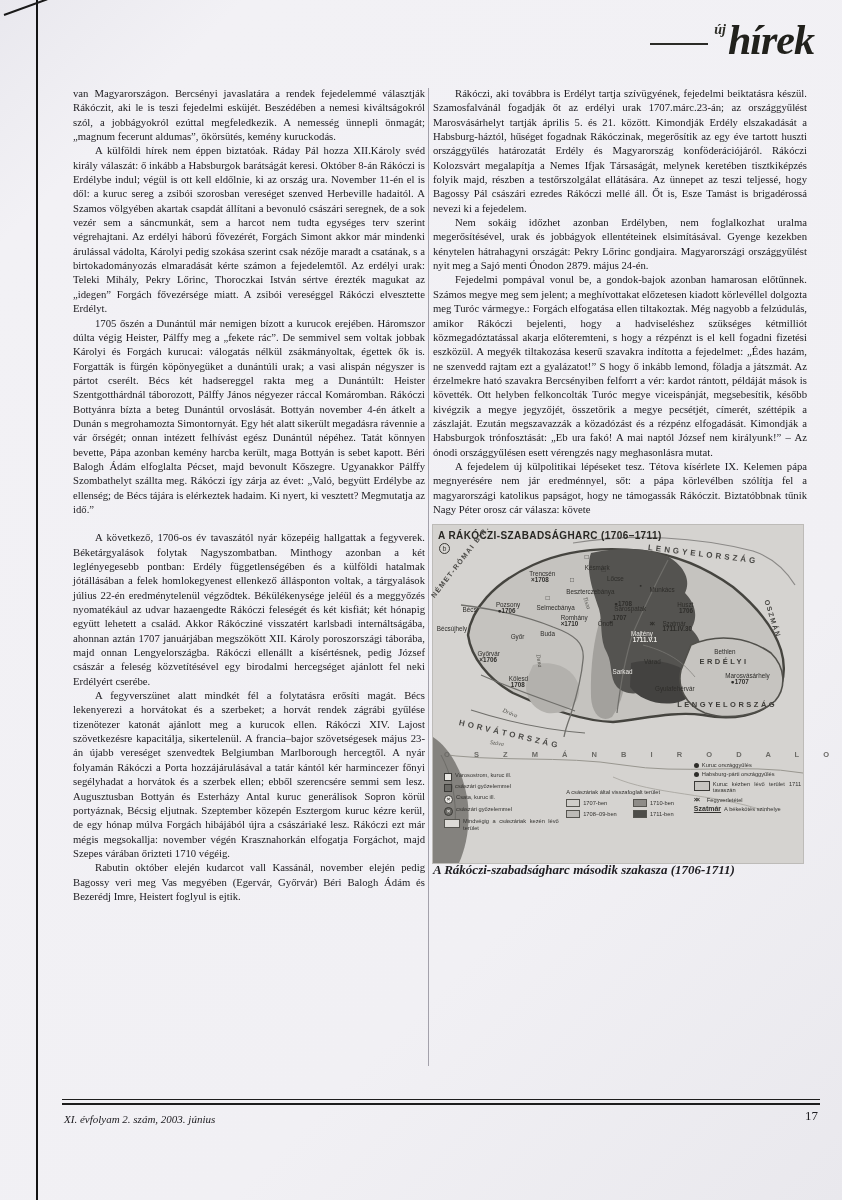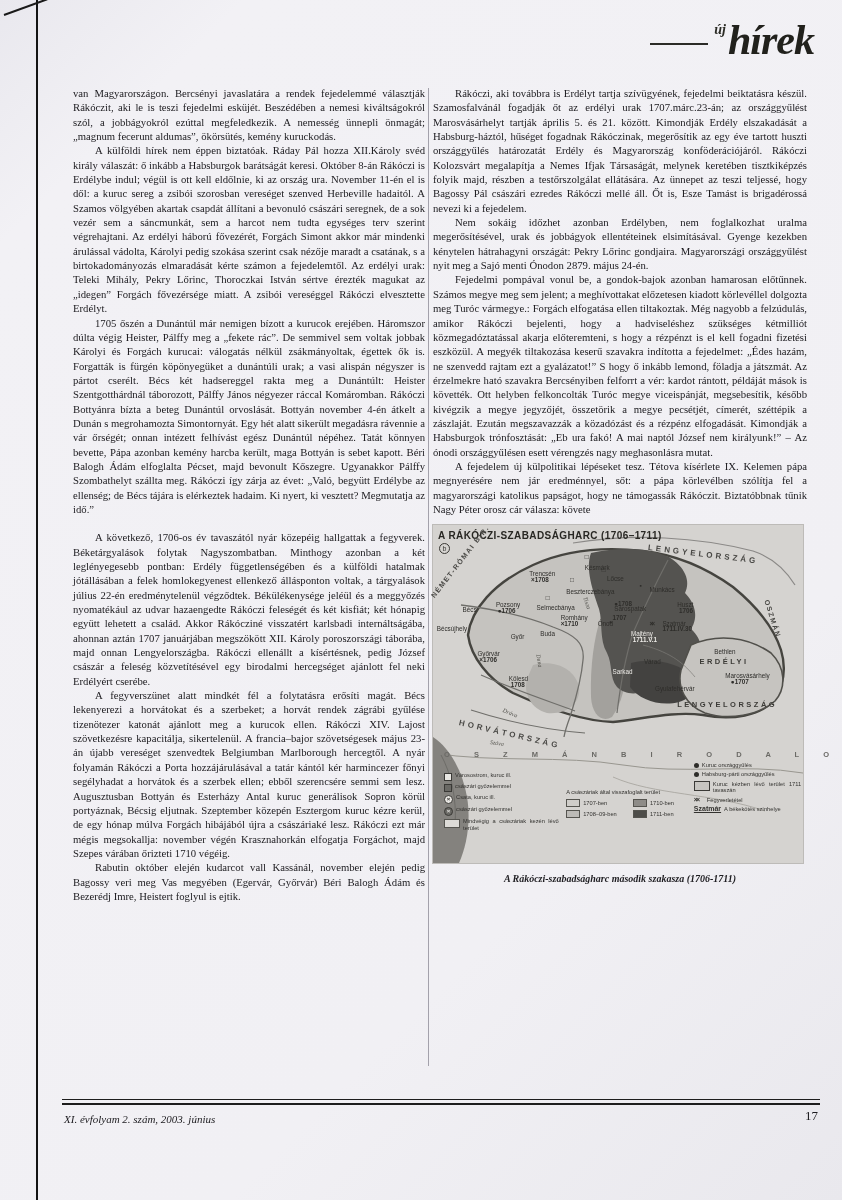--- a/index.html
+++ b/index.html
@@ -58,21 +58,21 @@
   .ic-dot{width:5px;height:5px;border-radius:50%;background:#2e2d2a;margin-top:1px;}
   .ic-surr{font-weight:bold;letter-spacing:-2px;font-size:7px;width:10px;}
   .mid-title{margin-bottom:3px;}
   .mid-grid{display:grid;grid-template-columns:1fr 1fr;grid-gap:3px 4px;}
   .sw{display:inline-block;width:12px;height:6px;border:1px solid #55544f;vertical-align:middle;margin-right:3px;}
   .sw-1707{background:#cfcdc9;}
   .sw-1708{background:#bdbbb7;}
   .sw-1710{background:#8e8c88;}
   .sw-1711{background:#4e4d49;}
   .peace-city{font-weight:bold;text-decoration:underline;font-size:7px;margin-right:3px;}
-  .map-caption{margin-top:9px;text-align:center;font-style:italic;font-weight:bold;font-size:10px;color:#1e1d21;}
+  .map-caption{text-align:left;font-style:italic;font-weight:bold;font-size:13px;color:#1e1d21;}
   
   .footer-rule{position:absolute;left:62px;top:1099px;width:758px;height:3px;border-top:1.5px solid #1d1d1d;border-bottom:2.5px solid #1d1d1d;}
   .footer-issue{position:absolute;left:64px;top:1113px;font-style:italic;font-size:11px;color:#1c1b1f;}
   .footer-page{position:absolute;right:24px;top:1108px;font-size:13px;color:#1c1b1f;}
 </style>
 </head>
 <body>
 
 <div class="scan-edge"></div>
 <div class="scan-corner"></div>

